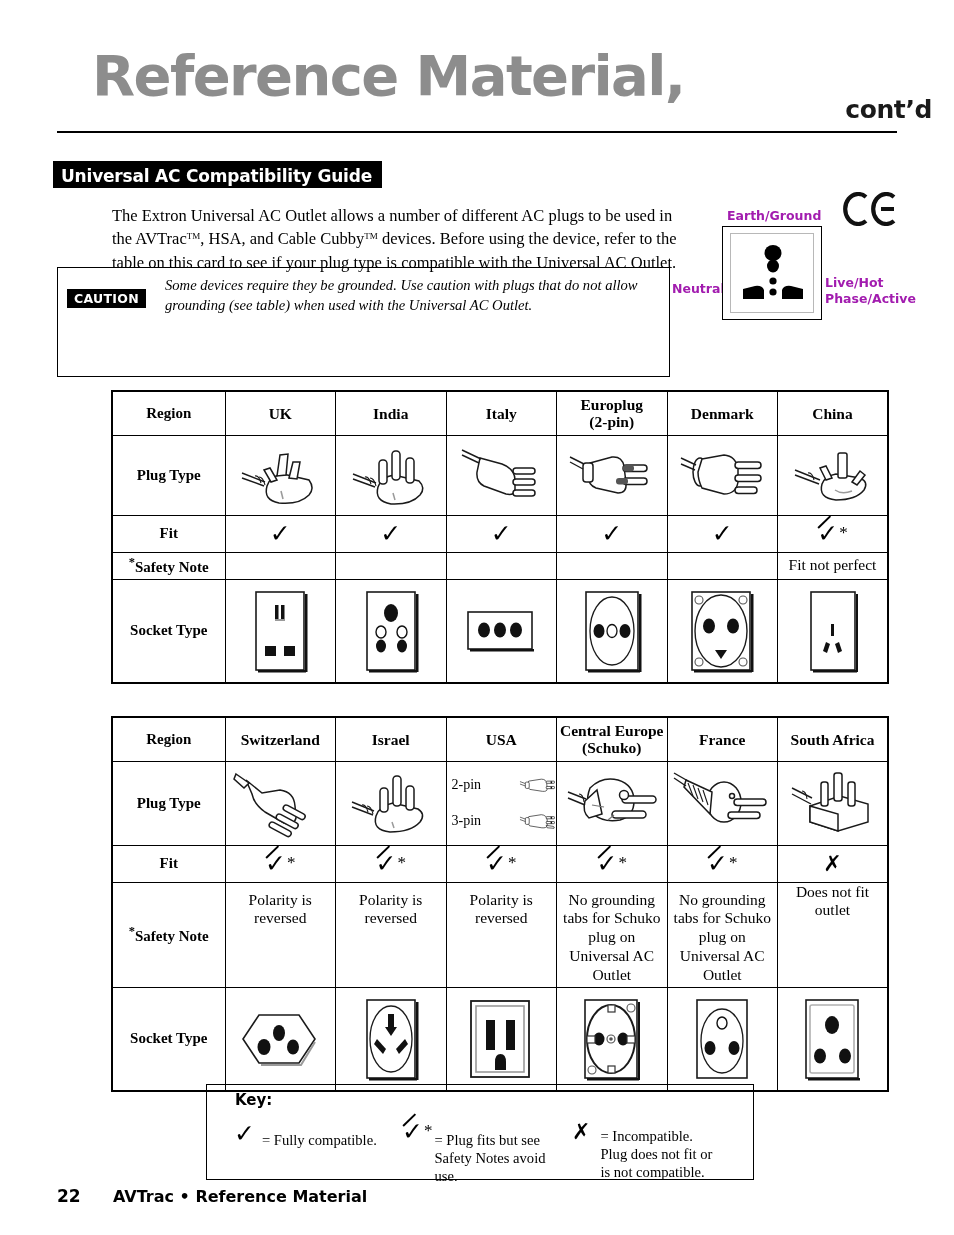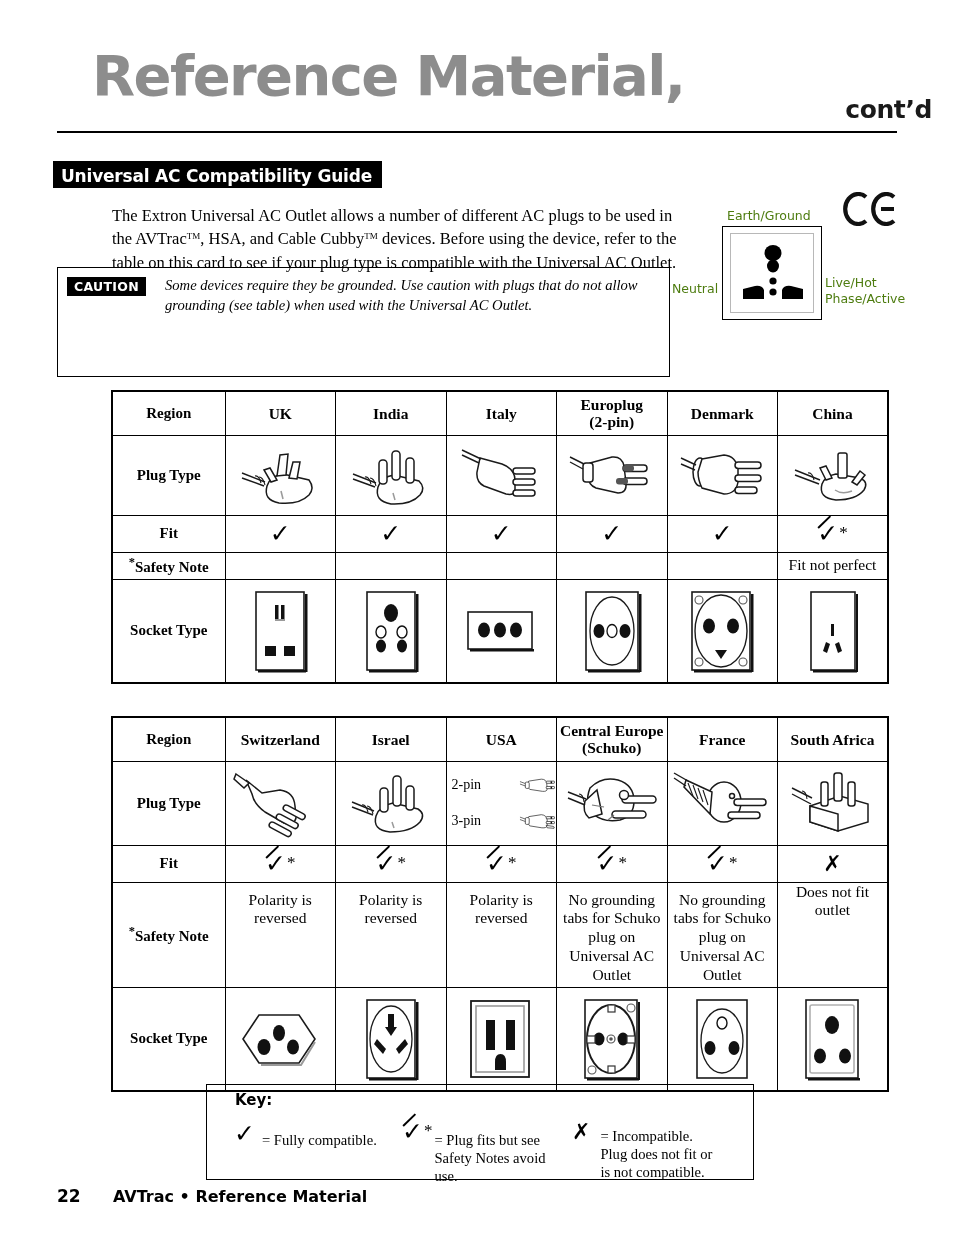--- a/index.html
+++ b/index.html
@@ -94,21 +94,21 @@
     left: 57px;
     top: 267px;
     width: 613px;
     height: 110px;
     border: 1.6px solid #000;
     box-sizing: border-box;
   }
   .caution-tag {
     position: absolute;
     left: 9px;
-    top: 9px;
+    top: 21px;
     background: #000;
     color: #fff;
     font-family: "DejaVu Sans", sans-serif;
     font-weight: bold;
     font-size: 12.5px;
     letter-spacing: 0.3px;
     padding: 2px 7px 2px 7px;
   }
   .caution-text {
     position: absolute;
@@ -127,23 +127,24 @@
     position: absolute;
     left: 672px;
     top: 196px;
     width: 282px;
     height: 135px;
   }
   .outlet-label {
     position: absolute;
     font-family: "DejaVu Sans", sans-serif;
     font-size: 12.5px;
-    color: #4d7c0f;
+    color: #a21caf;
     white-space: nowrap;
     line-height: 1.25;
+    font-weight: bold;
   }
   .lbl-earth { left: 55px; top: 12px; }
   .lbl-neutral { left: 0px; top: 85px; }
   .lbl-live { left: 153px; top: 79px; }
   .outlet-face {
     position: absolute;
     left: 50px;
     top: 30px;
     width: 100px;
     height: 94px;

